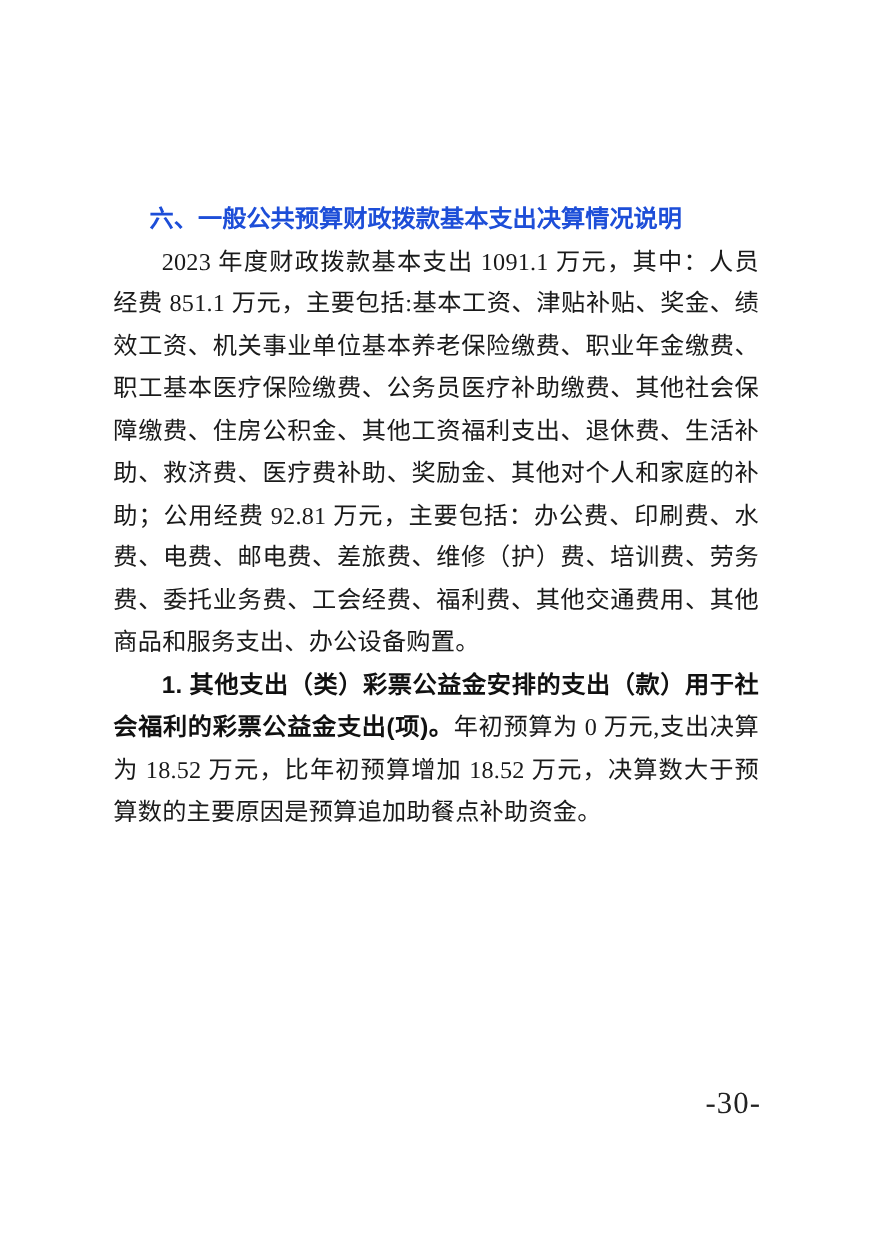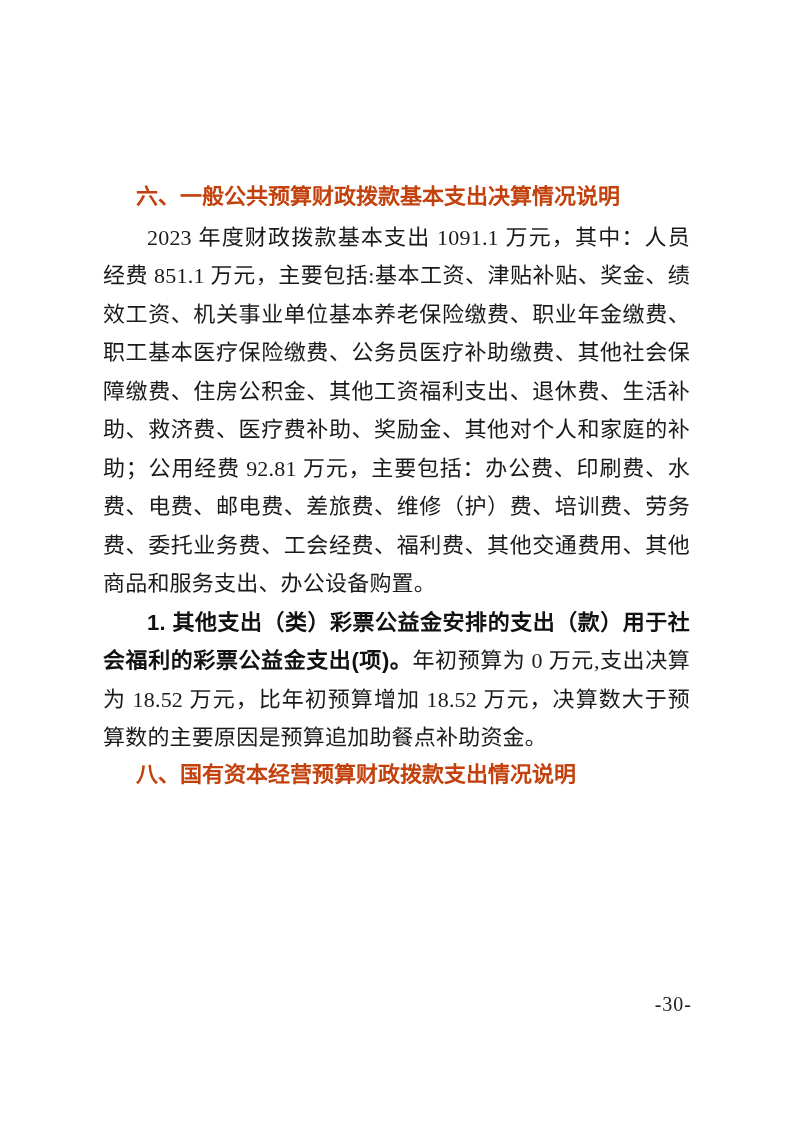--- a/index.html
+++ b/index.html
@@ -31,41 +31,41 @@
     line-height: 38.5px;
     text-align: justify;
     text-justify: inter-ideograph;
   }
   .content h2 {
     margin: 0;
     padding: 0;
     font-size: 22px;
     line-height: 38.5px;
     font-weight: 700;
-    font-family: Liberation Mono, monospace;
+    font-family: Liberation Sans, sans-serif;
     text-indent: 33px;
     text-align: left;
-    color: #c2410c;
+    color: #1d4ed8;
   }
   .content p {
     margin: 0;
     padding: 0;
     text-indent: 44px;
     letter-spacing: 0.2px;
   }
   .bold-lead {
     font-weight: 700;
     font-family: "Liberation Sans", "DejaVu Sans", sans-serif;
     color: #111111;
   }
   .page-number {
     position: absolute;
     top: 992px;
     right: 101px;
-    font-size: 20px;
+    font-size: 28px;
     line-height: 24px;
     font-family: "Liberation Serif", "DejaVu Serif", serif;
     color: #222222;
     letter-spacing: 1px;
   }
 </style>
 </head>
 <body>
 
 <div class="page">
@@ -75,20 +75,19 @@
     <section>
       <h2>六、一般公共预算财政拨款基本支出决算情况说明</h2>
       <p>2023 年度财政拨款基本支出 1091.1 万元，其中：人员经费 851.1 万元，主要包括:基本工资、津贴补贴、奖金、绩效工资、机关事业单位基本养老保险缴费、职业年金缴费、职工基本医疗保险缴费、公务员医疗补助缴费、其他社会保障缴费、住房公积金、其他工资福利支出、退休费、生活补助、救济费、医疗费补助、奖励金、其他对个人和家庭的补助；公用经费 92.81 万元，主要包括：办公费、印刷费、水费、电费、邮电费、差旅费、维修（护）费、培训费、劳务费、委托业务费、工会经费、福利费、其他交通费用、其他商品和服务支出、办公设备购置。</p>
     </section>
 
     <section>
       <p><span class="bold-lead">1. 其他支出（类）彩票公益金安排的支出（款）用于社会福利的彩票公益金支出(项)。</span><span>年初预算为 0 万元,支出决算为 18.52 万元，比年初预算增加 18.52 万元，决算数大于预算数的主要原因是预算追加助餐点补助资金。</span></p>
     </section>
 
     <section>
-      <h2>八、国有资本经营预算财政拨款支出情况说明</h2>
     </section>
 
   </div>
 
   <div class="page-number">-30-</div>
 
 </div>
 
 </body></html>

